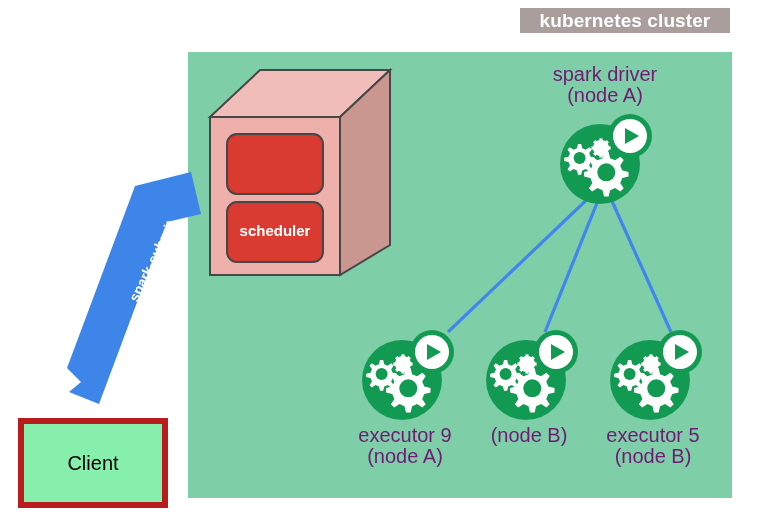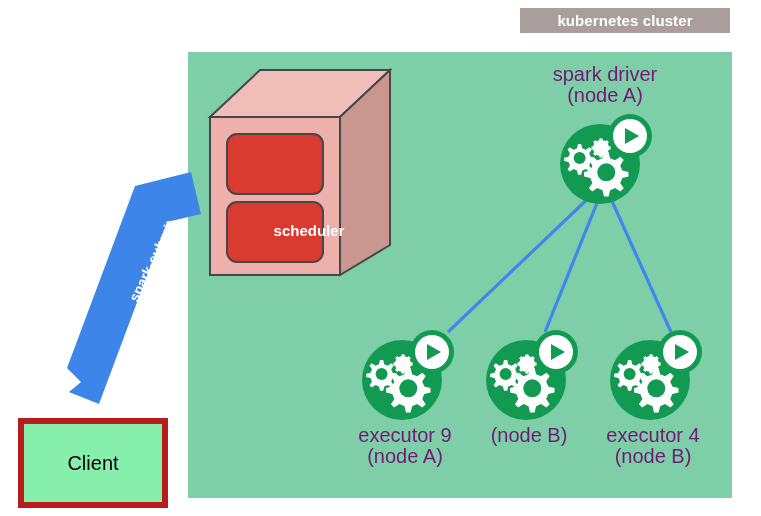--- a/index.html
+++ b/index.html
@@ -28,21 +28,21 @@
     height: 446px;
     background: #7ecfa8;
   }
   #cluster-label {
     left: 520px;
     top: 8px;
     width: 210px;
     height: 25px;
     background: #a99e9c;
     color: #ffffff;
-    font-size: 15px;
+    font-size: 19px;
     font-weight: bold;
     display: flex;
     align-items: center;
     justify-content: center;
     letter-spacing: 0.1px;
   }
 
   
   #cube {
     left: 205px;
@@ -56,21 +56,21 @@
     color: #ffffff;
     font-size: 15px;
     font-weight: bold;
     display: flex;
     align-items: center;
     justify-content: center;
     width: 100%;
     text-align: center;
   }
   #apiserver-label { left: 0; top: 80px; }
-  #scheduler-label { left: 0; top: 168px; margin-left: 34px; }
+  #scheduler-label { left: 0; top: 168px; }
 
   
   #client-box {
     left: 18px;
     top: 418px;
     width: 138px;
     height: 78px;
     border: 6px solid #b91c1c;
     background: #86efac;
     display: flex;
@@ -327,17 +327,17 @@
         <rect x="43.4" y="26.4" width="3.2" height="19.2" transform="rotate(45 45 36)"></rect>
         <rect x="35.4" y="34.4" width="19.2" height="3.2" transform="rotate(45 45 36)"></rect>
       </g>
       <g>
         <circle cx="74" cy="24" r="17" fill="#ffffff"></circle>
         <path d="M69,16 L83,24 L69,32 z" fill="#139a52"></path>
       </g>
     </svg>
   </div>
   <div id="exec3-caption" class="node-caption abs">
-    <div>executor 4</div>
+    <div>executor 5</div>
     <div>(node B)</div>
   </div>
 
 </div>
 
 </body></html>

